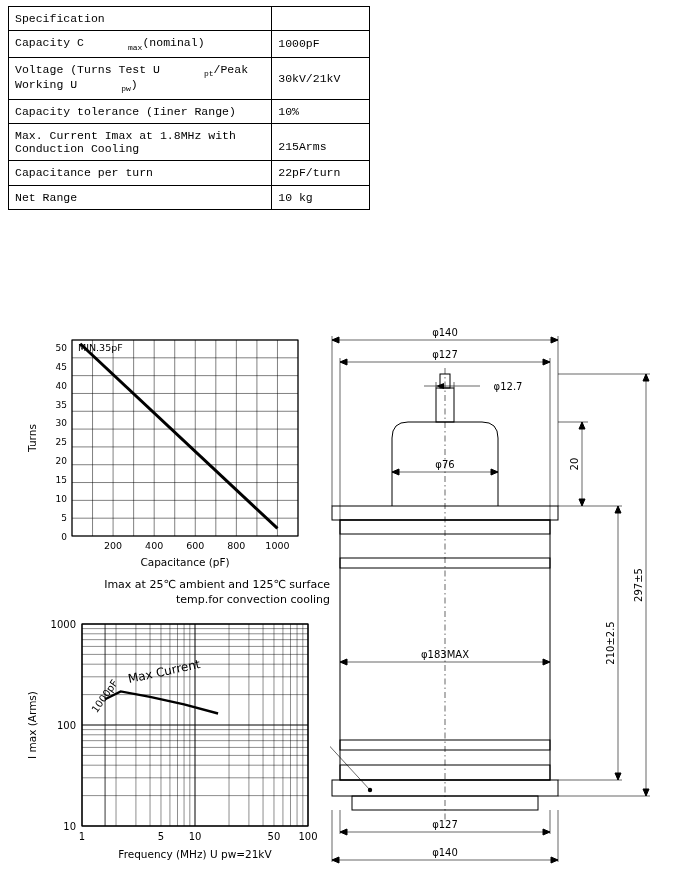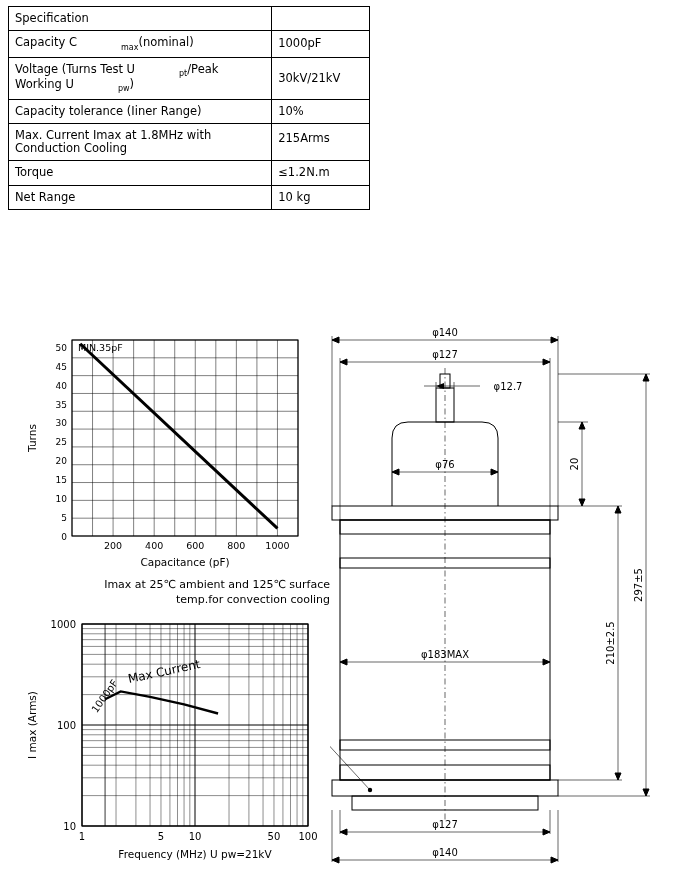--- a/index.html
+++ b/index.html
@@ -5,20 +5,21 @@
   html,body{margin:0;padding:0;}
   body{
     width:699px;height:885px;background:#ffffff;
     font-family:"DejaVu Sans","Liberation Sans",sans-serif;
     color:#000;position:relative;overflow:hidden;
   }
   
   #spec-table{
     position:absolute;left:8px;top:6px;width:362px;
     border-collapse:collapse;
+    font-family:Liberation Mono, monospace;
   }
   #spec-table td{
     border:1px solid #000;
     font-size:11.5px;
     padding:5px 6px;
     line-height:1.15;
     vertical-align:middle;
   }
   #spec-table td.label{width:268px;}
   #spec-table td.value{width:88px;}
@@ -56,25 +57,25 @@
   </tr>
   <tr>
     <td class="label">Capacity tolerance (Iiner Range)</td>
     <td class="value">10%</td>
   </tr>
   <tr>
     <td class="label twoline">
       <span>Max. Current Imax at 1.8MHz with</span><br>
       <span>Conduction Cooling</span>
     </td>
-    <td class="value" style="vertical-align:top;padding-top:8px;border-radius:14px;">215Arms</td>
-  </tr>
-  <tr>
-    <td class="label">Torque</td>
-    <td class="value">≤1.2N.m</td>
+    <td class="value" style="vertical-align:top;padding-top:16px;border-radius:14px;">215Arms</td>
+  </tr>
+  <tr>
+    <td class="label">Capacitance per turn</td>
+    <td class="value">22pF/turn</td>
   </tr>
   <tr>
     <td class="label">Net Range</td>
     <td class="value center">10 kg</td>
   </tr>
 </tbody>
   </table>
 
 <div id="chart1">
   <svg id="c1svg" width="300" height="250" viewBox="0 0 300 250">

